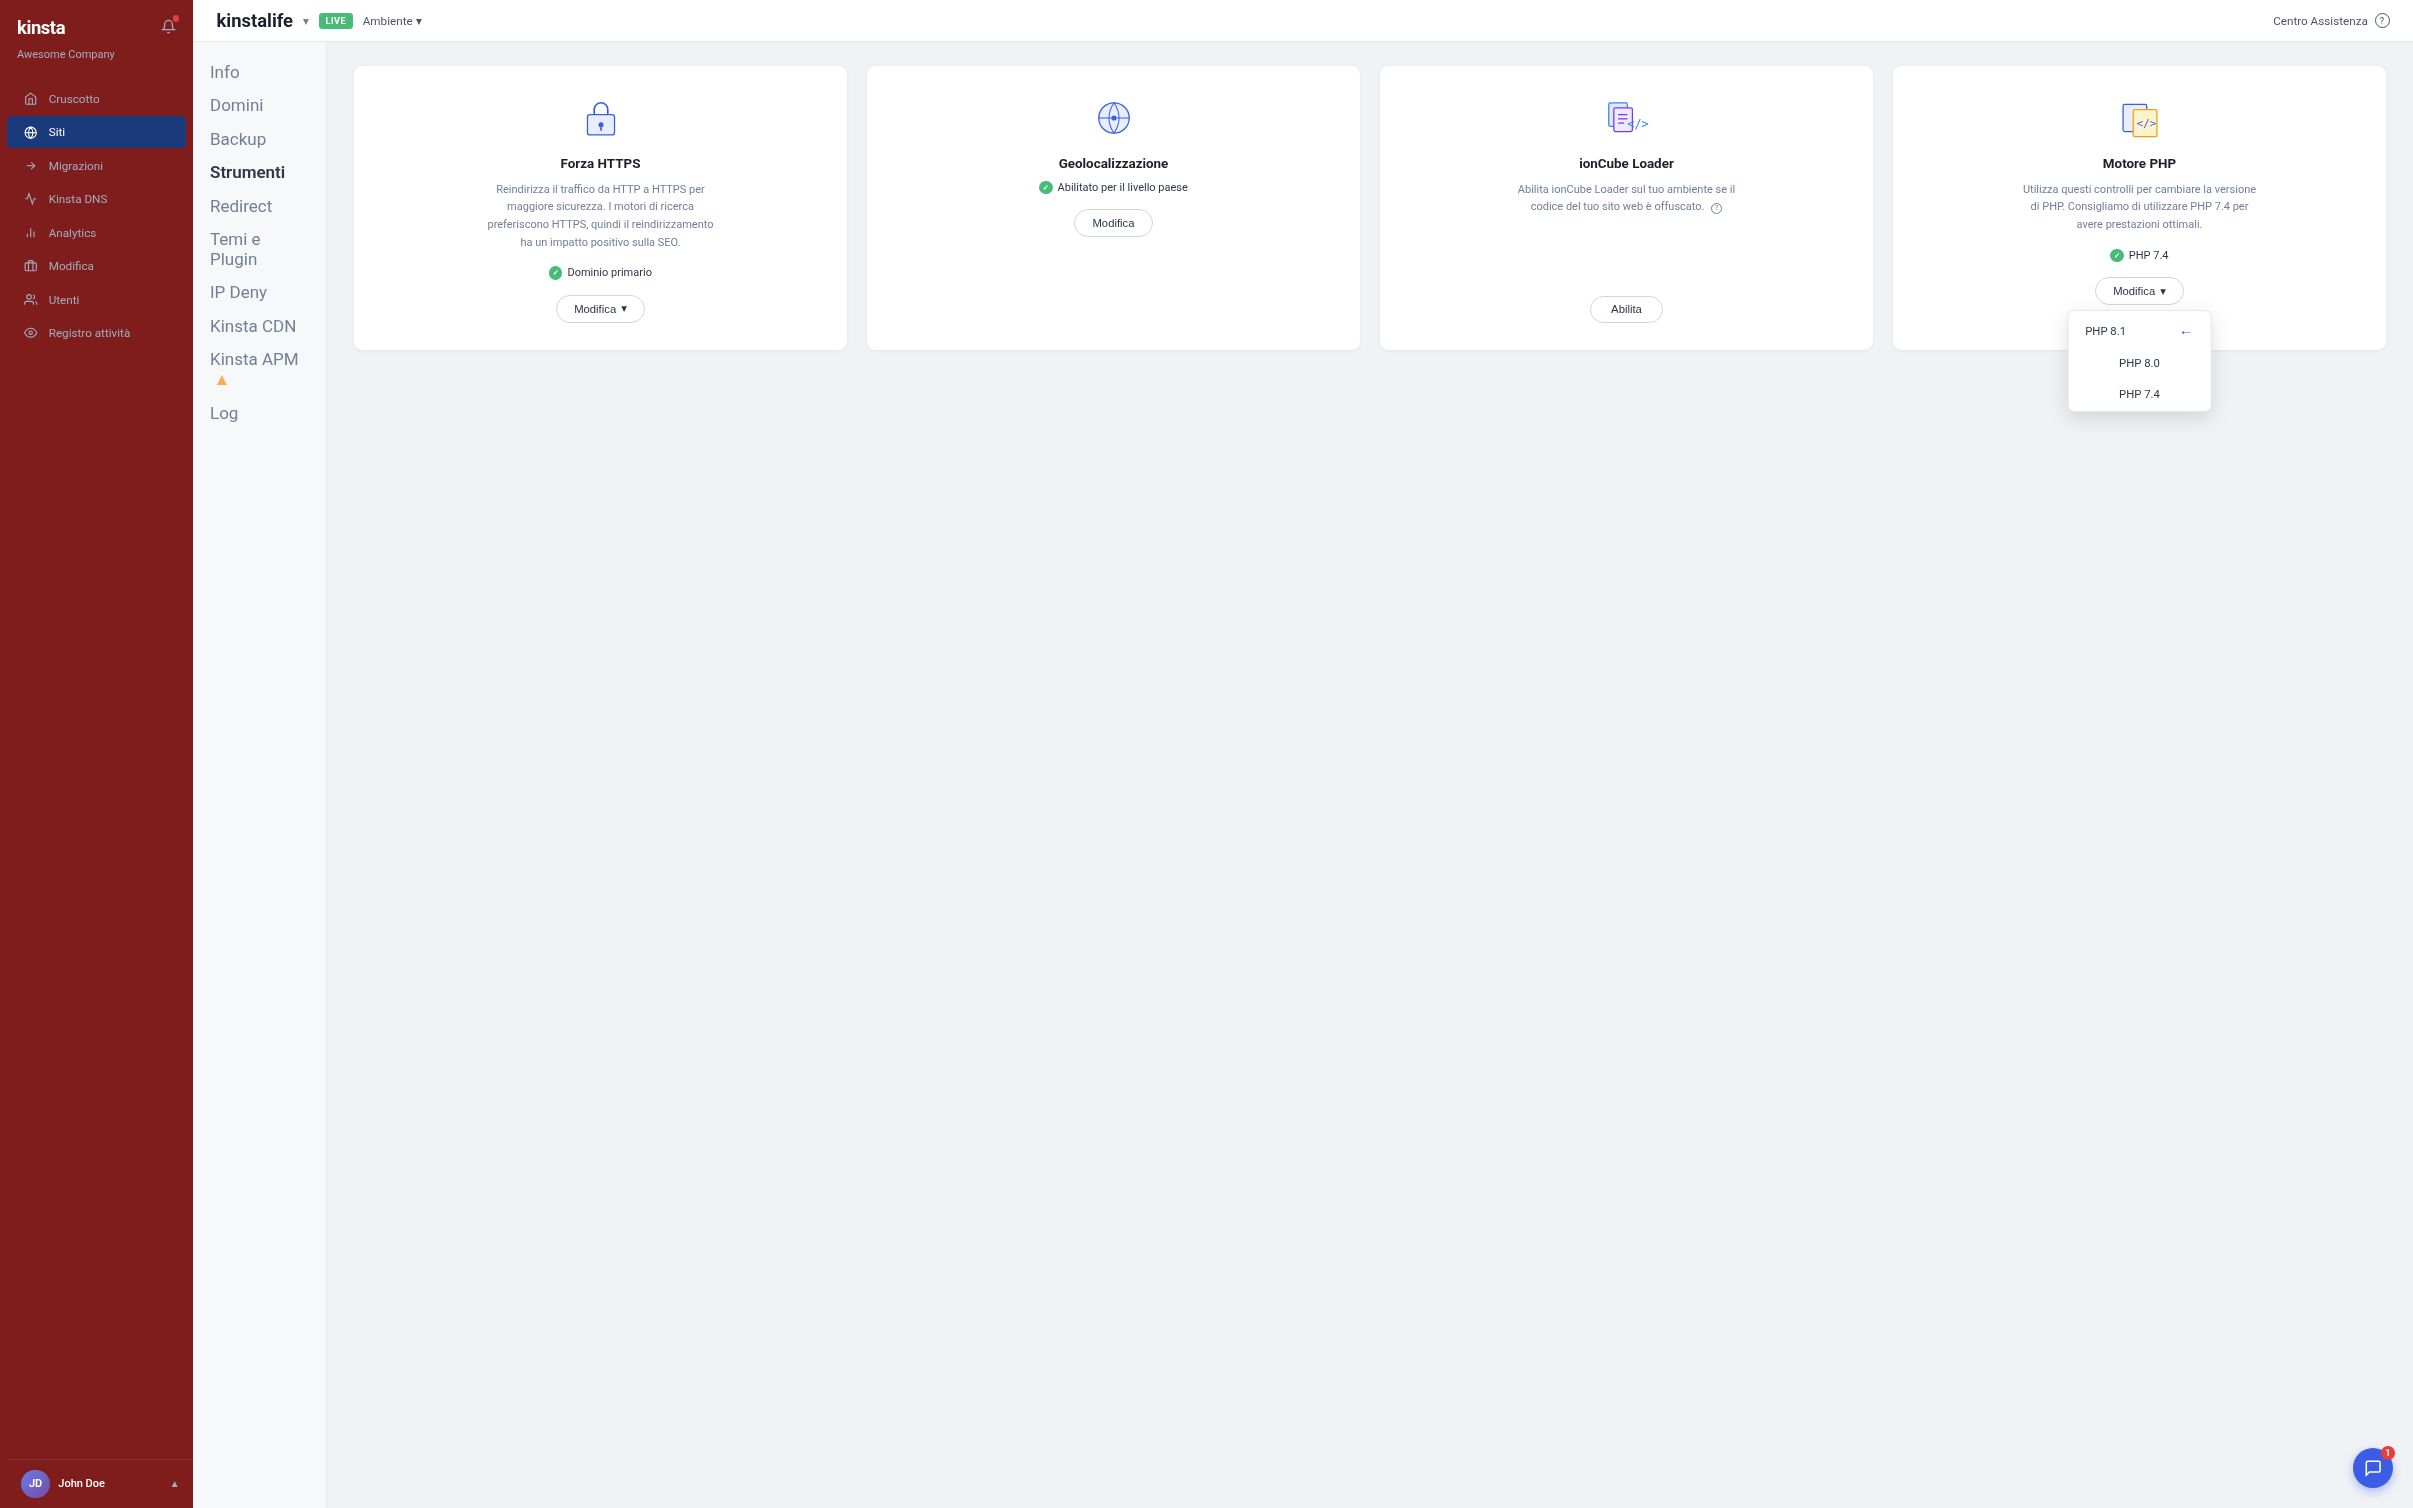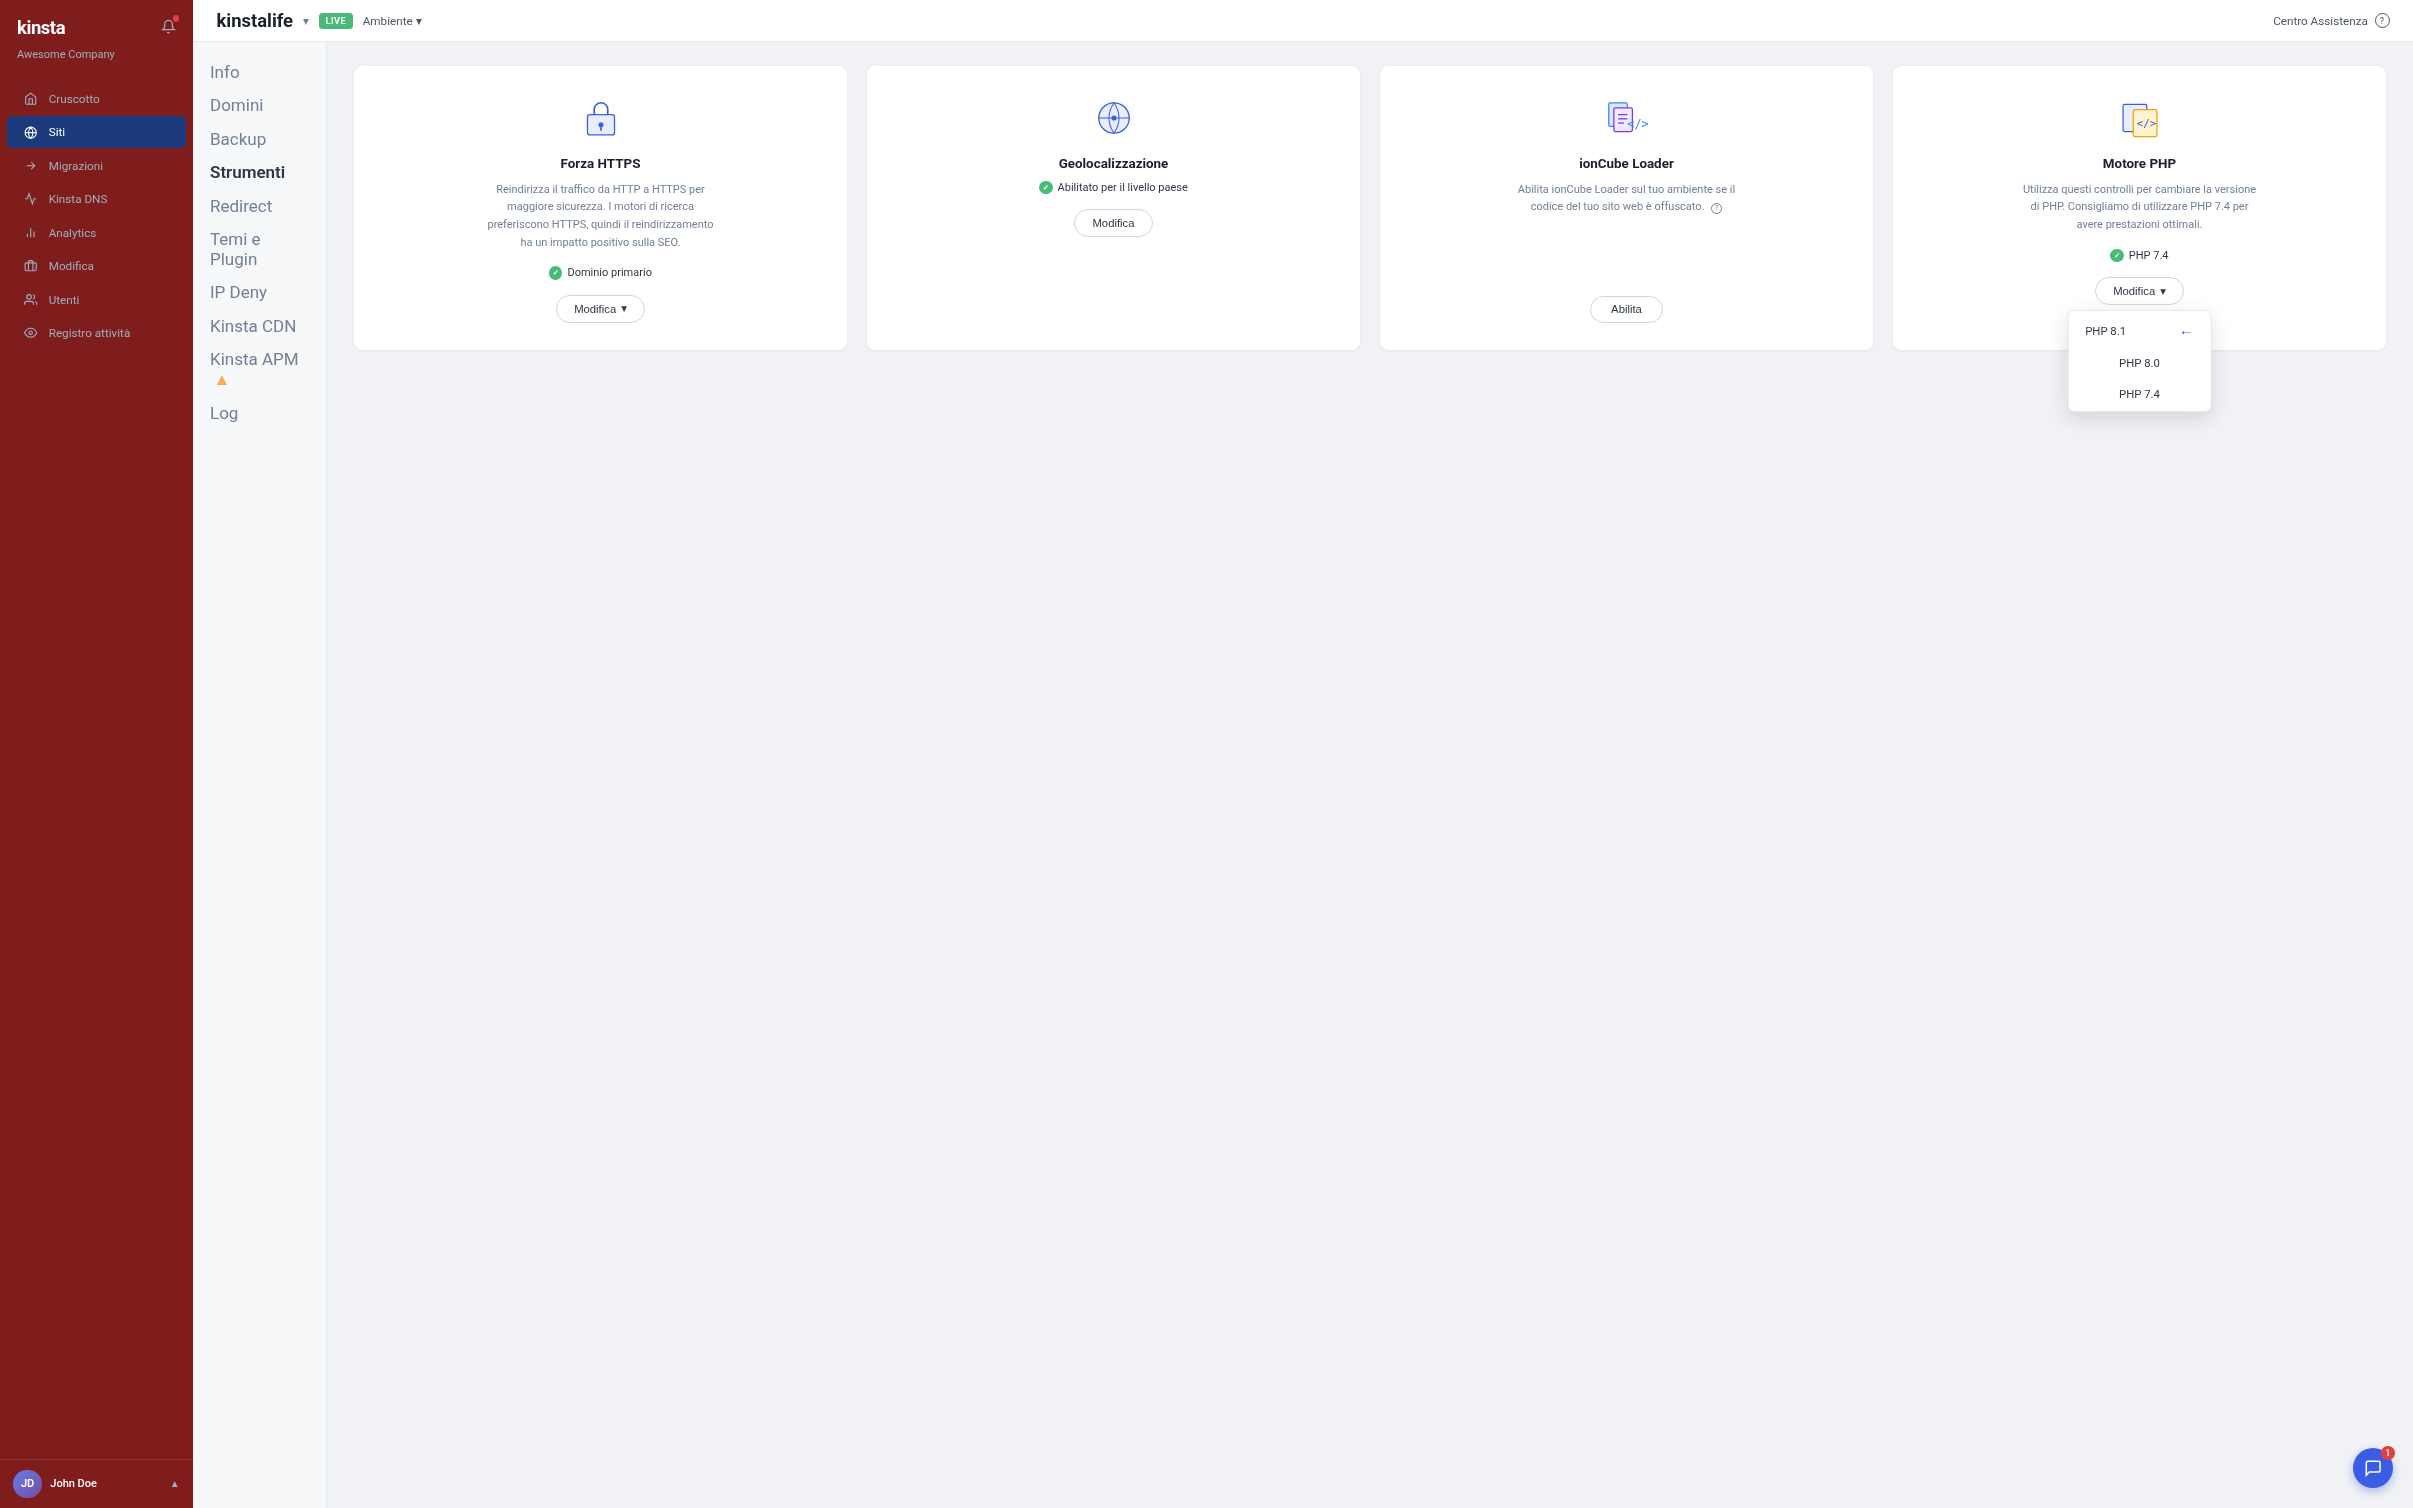--- a/index.html
+++ b/index.html
@@ -75,20 +75,21 @@
       align-items: center;
       justify-content: center;
       flex-shrink: 0;
     }
     .sidebar-footer {
       padding: 10px 13.4px;
       border-top: 0.8px solid rgba(255,255,255,0.1);
       display: flex;
       align-items: center;
       gap: 8.4px;
+      margin-left: 8px;
     }
     .avatar {
       width: 28.5px;
       height: 28.5px;
       border-radius: 50%;
       background: linear-gradient(135deg, #667eea 0%, #764ba2 100%);
       display: flex;
       align-items: center;
       justify-content: center;
       font-size: 11px;

